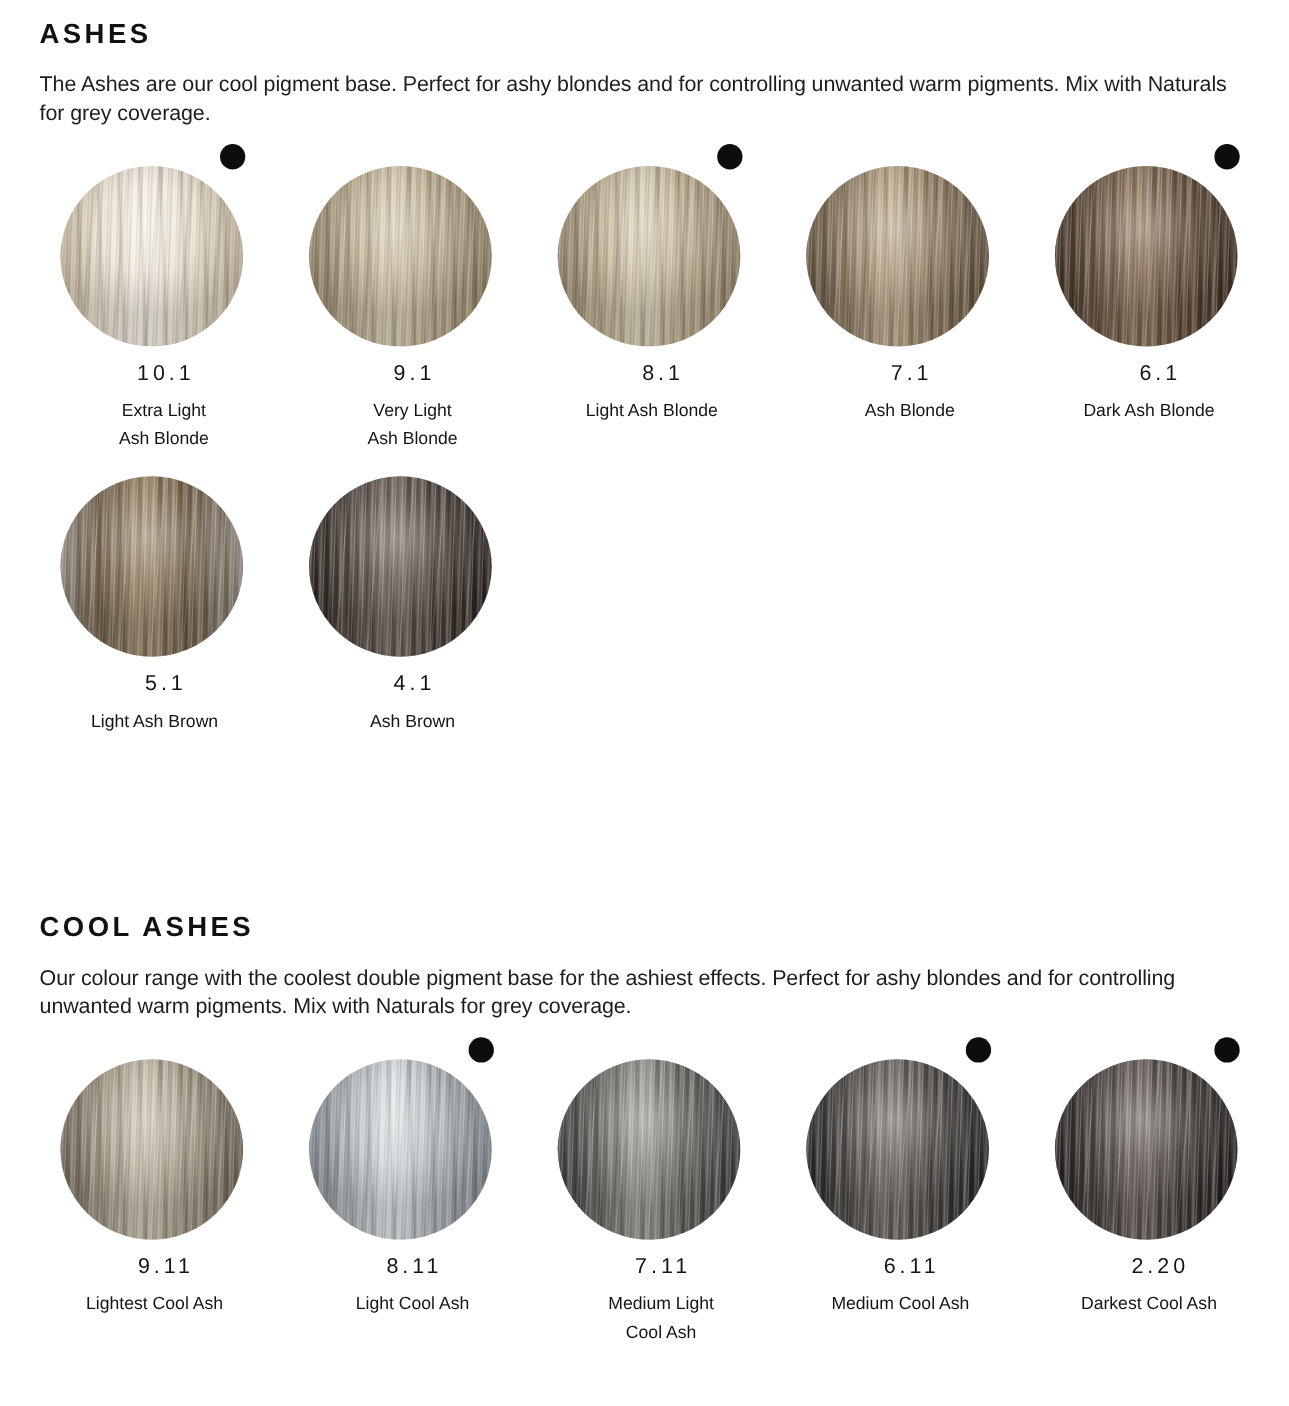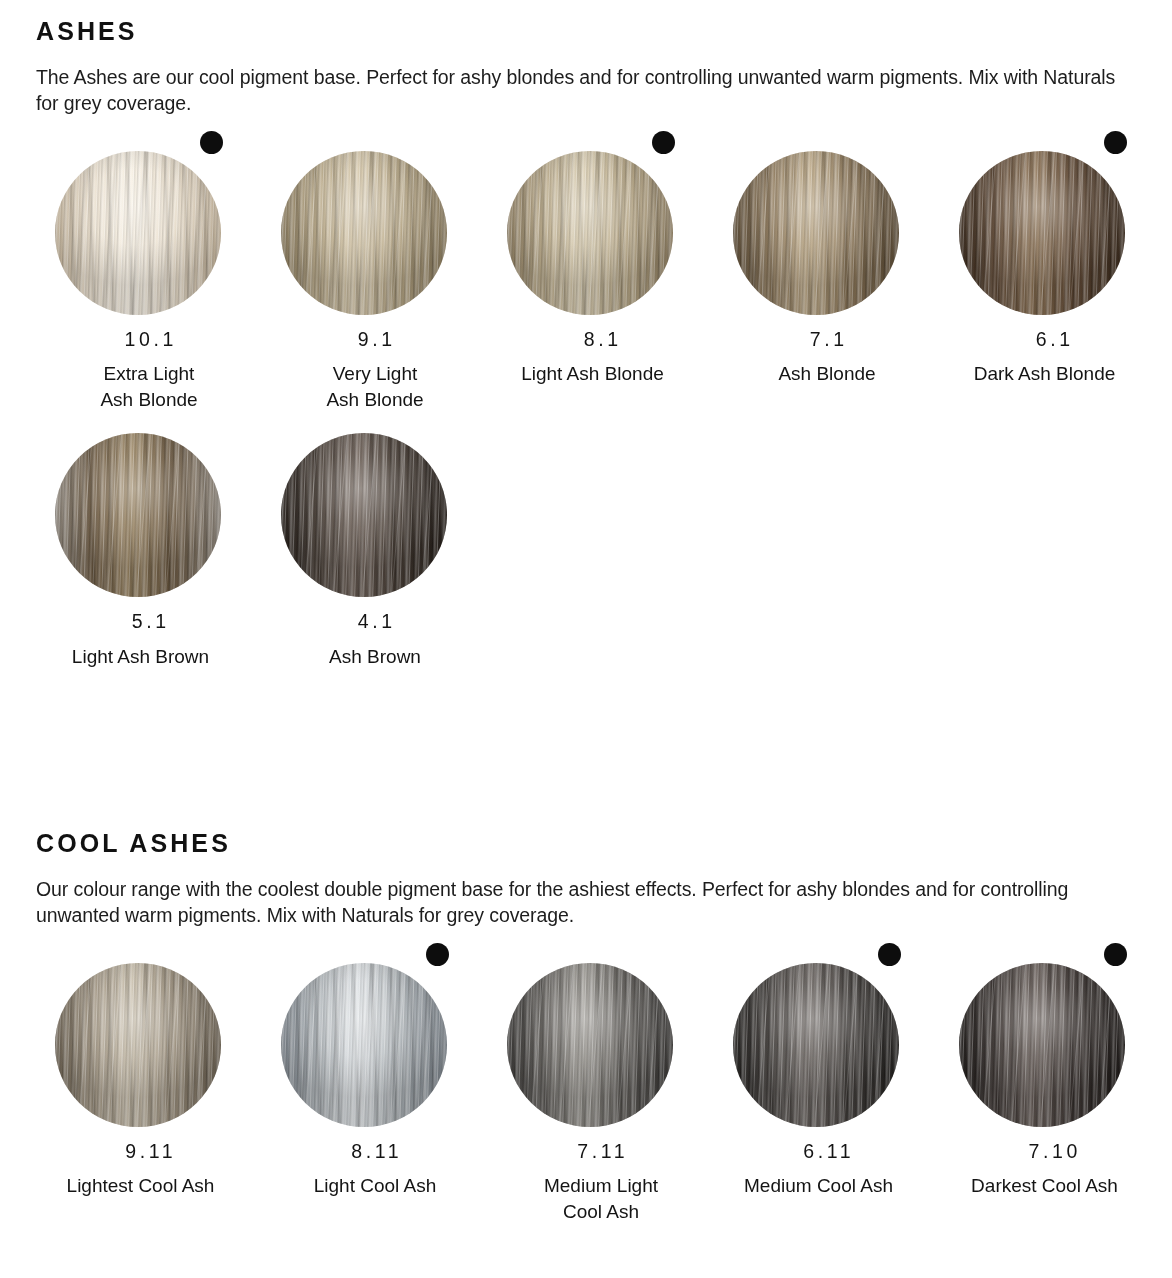--- a/index.html
+++ b/index.html
@@ -151,21 +151,21 @@
     letter-spacing: 3.6px;
     text-indent: 3.6px;
     color: #141414;
     margin-top: 16px;
     line-height: 1;
   }
 
   .swatch-name {
     width: 166px;
     text-align: center;
-    font-size: 19px;
+    font-size: 16px;
     line-height: 26px;
     color: #141414;
     margin-top: 12px;
     white-space: pre-line;
   }
 
   
   .swatch-name.wide { width: 200px; margin-left: -17px; }
 </style>
 </head>
@@ -332,20 +332,20 @@
           <div class="swatch-cell">
             <div class="swatch-wrap">
               <div class="swatch-disc" style="background: linear-gradient(90deg, rgb(29, 25, 23) 0%, rgb(58, 51, 48) 22%, rgb(103, 93, 88) 46%, rgb(58, 51, 48) 70%, rgb(29, 25, 23) 100%);">
                 <div class="strands l1"></div>
                 <div class="strands l2"></div>
                 <div class="strands l3"></div>
                 <div class="sheen"></div>
               </div>
               <div class="swatch-badge" style="background: rgb(13, 13, 13);"></div>
             </div>
-            <div class="swatch-code">7.10</div>
+            <div class="swatch-code">2.20</div>
             <div class="swatch-name wide">Darkest Cool Ash</div>
           </div>
         </div>
     </div>
   </section>
 
 </div>
 
 </body></html>

